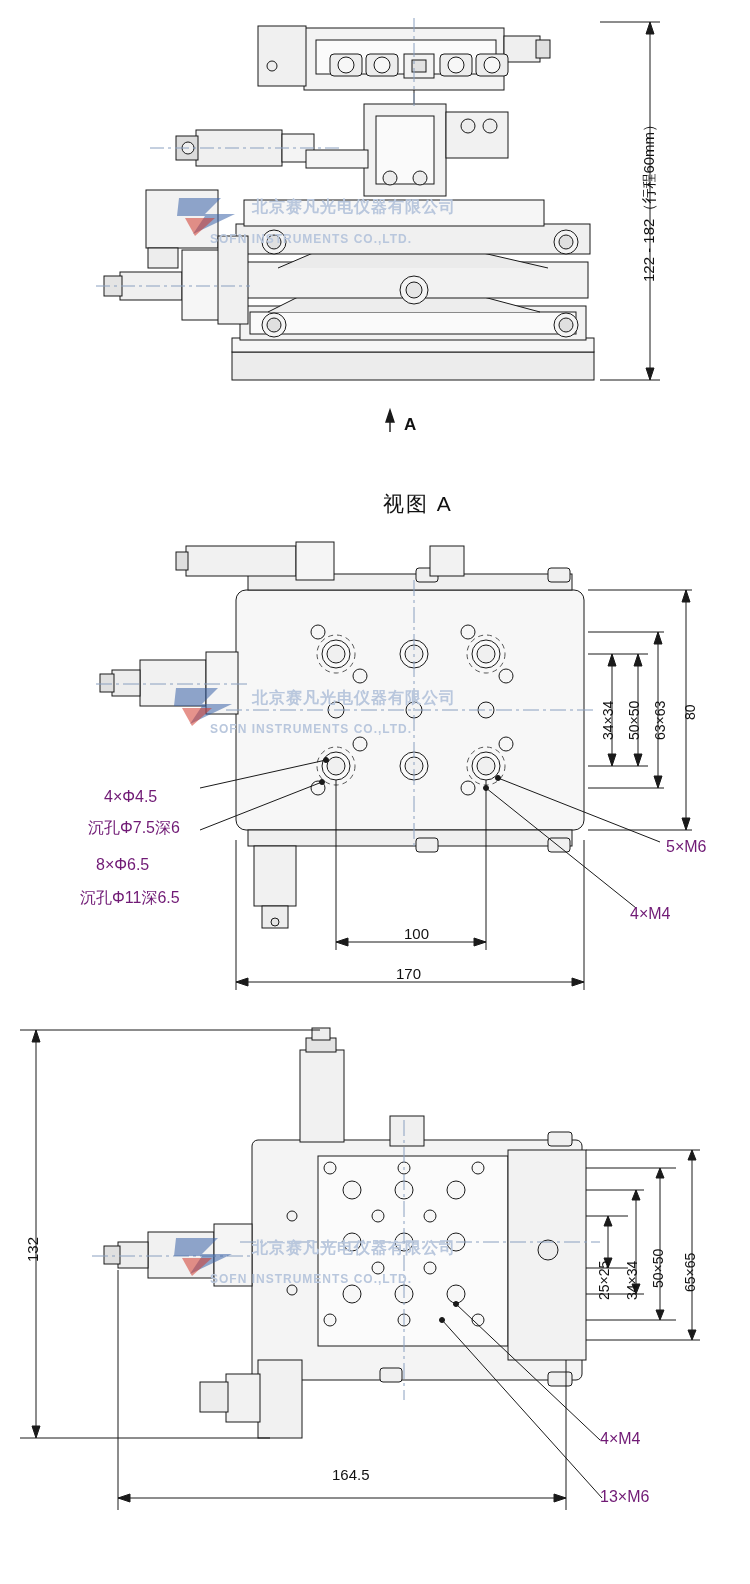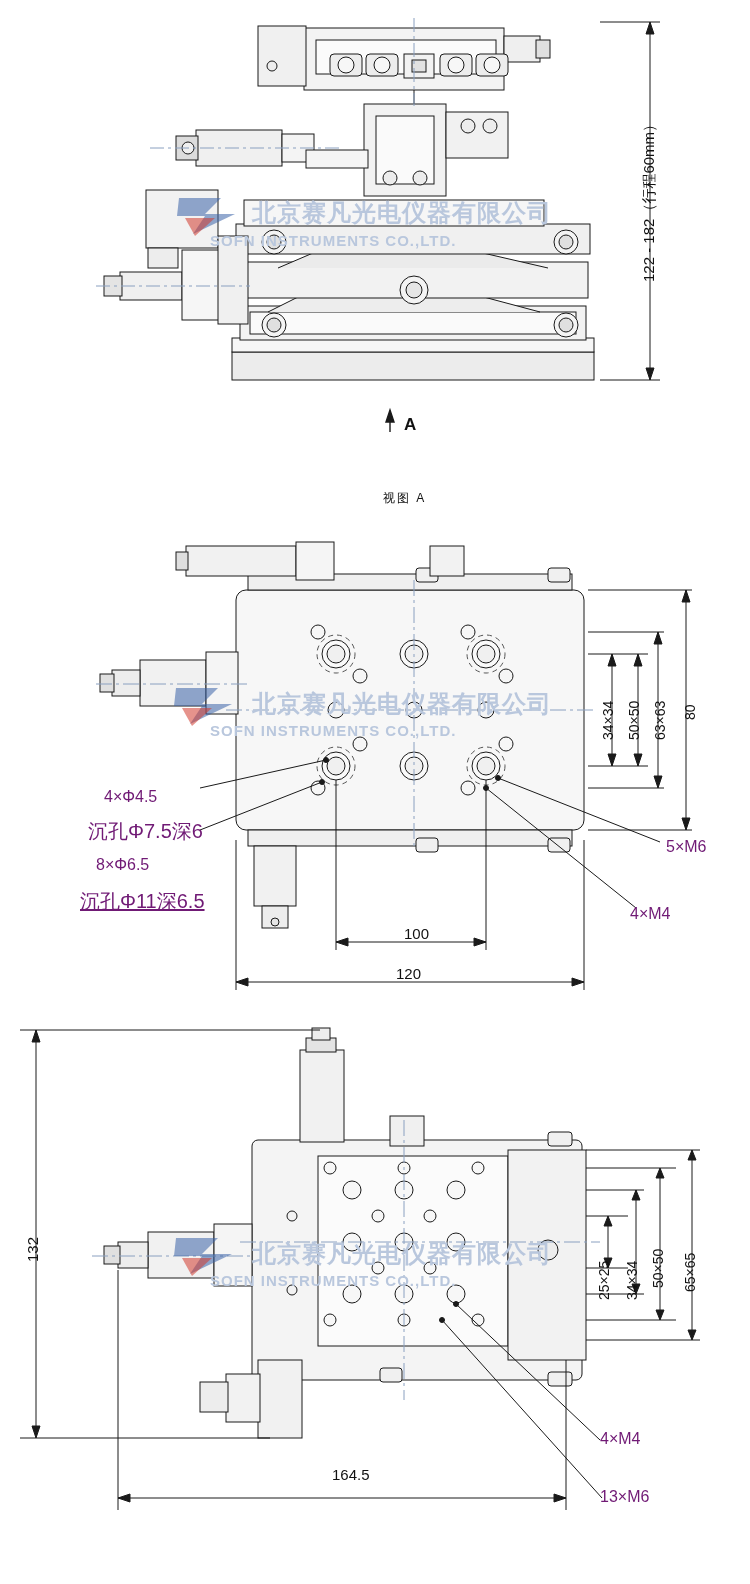--- a/index.html
+++ b/index.html
@@ -5,25 +5,25 @@
   html,body{margin:0;padding:0;background:#ffffff;}
   body{width:750px;height:1584px;position:relative;overflow:hidden;
        font-family:"Liberation Sans", sans-serif;color:#111;}
   .stage{position:absolute;left:0;top:0;width:750px;height:1584px;}
   .abs{position:absolute;}
   svg{display:block;}
   .dimtxt{position:absolute;font-size:15px;color:#111;white-space:nowrap;}
   .dimtxt.small{font-size:14px;}
   .vert{transform-origin:left top;}
   .wmark{position:absolute;white-space:nowrap;font-weight:bold;letter-spacing:1px;}
-  .wm-cn{color:#b9c7dd;font-size:24px;}
-  .wm-en{color:#b9c7dd;font-size:15px;}
+  .wm-cn{color:#b9c7dd;font-size:16px;}
+  .wm-en{color:#b9c7dd;font-size:12px;}
   .label{position:absolute;font-size:16px;color:#701a75;white-space:nowrap;}
-  .label.cn{font-size:20px;}
-  .viewA{position:absolute;font-size:12px;color:#111;letter-spacing:2px;}
+  .label.cn{font-size:16px;}
+  .viewA{position:absolute;font-size:21px;color:#111;letter-spacing:2px;}
   .Alabel{position:absolute;font-size:17px;color:#111;font-weight:bold;}
 </style>
 </head>
 <body>
 
 <div class="stage">
 
   <svg class="abs" style="left:0;top:0;" width="750" height="440">
     <g fill="none" stroke="#1a1a1a" stroke-width="1">
 
@@ -241,26 +241,26 @@
       <circle cx="498" cy="258" r="2.5" fill="#1a1a1a"></circle>
       <circle cx="486" cy="268" r="2.5" fill="#1a1a1a"></circle>
     </g>
   </svg>
 
   <div class="dimtxt vert small" style="left:600px;top:740px;transform:rotate(-90deg);">34×34</div>
   <div class="dimtxt vert small" style="left:626px;top:740px;transform:rotate(-90deg);">50×50</div>
   <div class="dimtxt vert small" style="left:652px;top:740px;transform:rotate(-90deg);">63×63</div>
   <div class="dimtxt vert small" style="left:682px;top:720px;transform:rotate(-90deg);">80</div>
   <div class="dimtxt" style="left:404px;top:925px;">100</div>
-  <div class="dimtxt" style="left:396px;top:965px;">120</div>
+  <div class="dimtxt" style="left:396px;top:965px;">170</div>
 
   <div class="label" style="left:104px;top:788px;">4×Φ4.5</div>
   <div class="label cn" style="left:88px;top:818px;">沉孔Φ7.5深6</div>
   <div class="label" style="left:96px;top:856px;">8×Φ6.5</div>
-  <div class="label cn" style="left:80px;top:888px;text-decoration:underline;">沉孔Φ11深6.5</div>
+  <div class="label cn" style="left:80px;top:888px;">沉孔Φ11深6.5</div>
   <div class="label" style="left:666px;top:838px;text-align:right;">5×M6</div>
   <div class="label" style="left:630px;top:905px;">4×M4</div>
 
   <div class="abs" style="left:172px;top:680px;">
     <svg width="70" height="48">
       <path d="M4 8 L46 8 L30 24 L60 24 L18 44 L30 26 L2 26 Z" fill="#3a63a8" opacity="0.55"></path>
       <path d="M10 28 L40 28 L20 46 Z" fill="#d23a2e" opacity="0.55"></path>
     </svg>
   </div>
   <div class="wmark wm-cn" style="left:252px;top:688px;">北京赛凡光电仪器有限公司</div>

